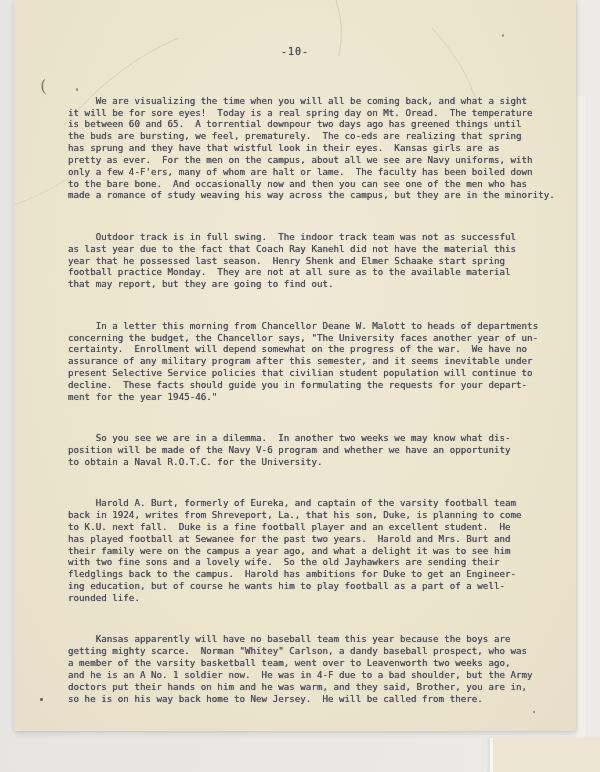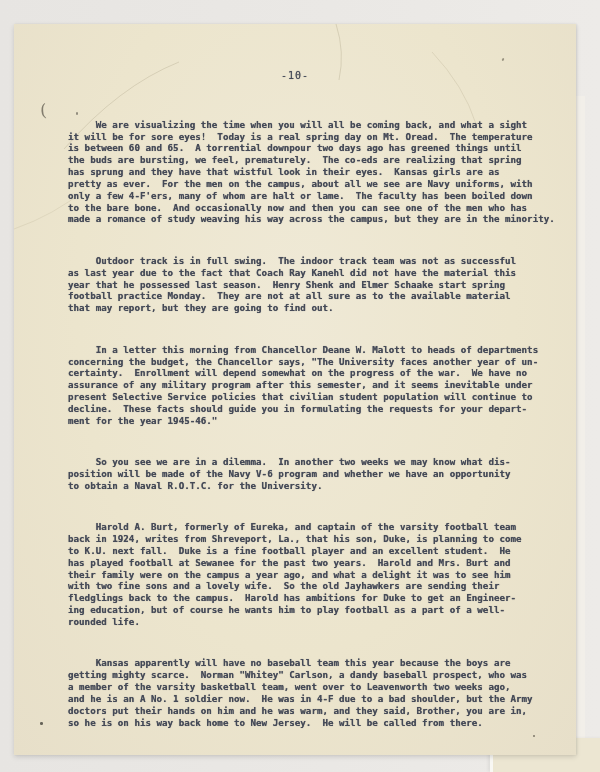--- a/index.html
+++ b/index.html
@@ -18,40 +18,40 @@
     background: #f2f0e9;
     opacity: 0.9;
   }
   .under-sheet-corner {
     position: absolute; left: 490px; top: 738px; width: 110px; height: 34px;
     background: #ece6d2;
     border-left: 3px solid #f8f7f3;
     box-shadow: -2px 0 3px rgba(0,0,0,0.06);
   }
   .paper {
-    position: absolute; left: 14px; top: 24px; width: 562px; height: 731px;
+    position: absolute; left: 14px; top: 0; width: 562px; height: 731px;
     background: radial-gradient(ellipse at 50% 38%, #efe9d6 0%, #ece5cd 55%, #e7dfc9 100%);
     box-shadow: 0 2px 5px rgba(0,0,0,0.13), 1px 0 2px rgba(0,0,0,0.07);
   }
   .creases { position: absolute; left: 0; top: 0; width: 562px; height: 731px; pointer-events: none; }
   .page-number {
     position: absolute; left: 0; top: 46px; width: 100%;
     text-align: center;
     font-size: 10px; letter-spacing: 1px;
     color: var(--ink, #454a57);
     text-shadow: 0 0 0.7px rgba(69,74,87,0.85);
   }
   .typed-body {
     position: absolute; left: 54px; top: 71px; width: 492px;
     font-size: 9.2px; line-height: 11.85px;
     color: var(--ink, #454a57);
     text-shadow: 0 0 0.7px rgba(69,74,87,0.8);
     white-space: pre-wrap;
   }
-  .typed-body p { margin: 0 0 5.9px 0; white-space: pre-wrap; font-weight: bold; }
+  .typed-body p { margin: 0 0 5.9px 0; white-space: pre-wrap; }
   .pencil-paren {
     position: absolute; left: 26px; top: 76px;
     font-size: 17px; color: rgba(95,90,78,0.75);
     transform: rotate(-4deg);
     font-family: "DejaVu Serif", serif;
   }
   .speck { position: absolute; border-radius: 50%; background: rgba(70,68,60,0.8); }
   .speck-a { left: 26px; top: 698px; width: 2.5px; height: 2.5px; }
   .speck-b { left: 519px; top: 711px; width: 2px; height: 2px; background: rgba(80,76,64,0.7); }
   .speck-c { left: 488px; top: 34px; width: 2px; height: 3px; background: rgba(100,94,78,0.6); transform: rotate(30deg); }

